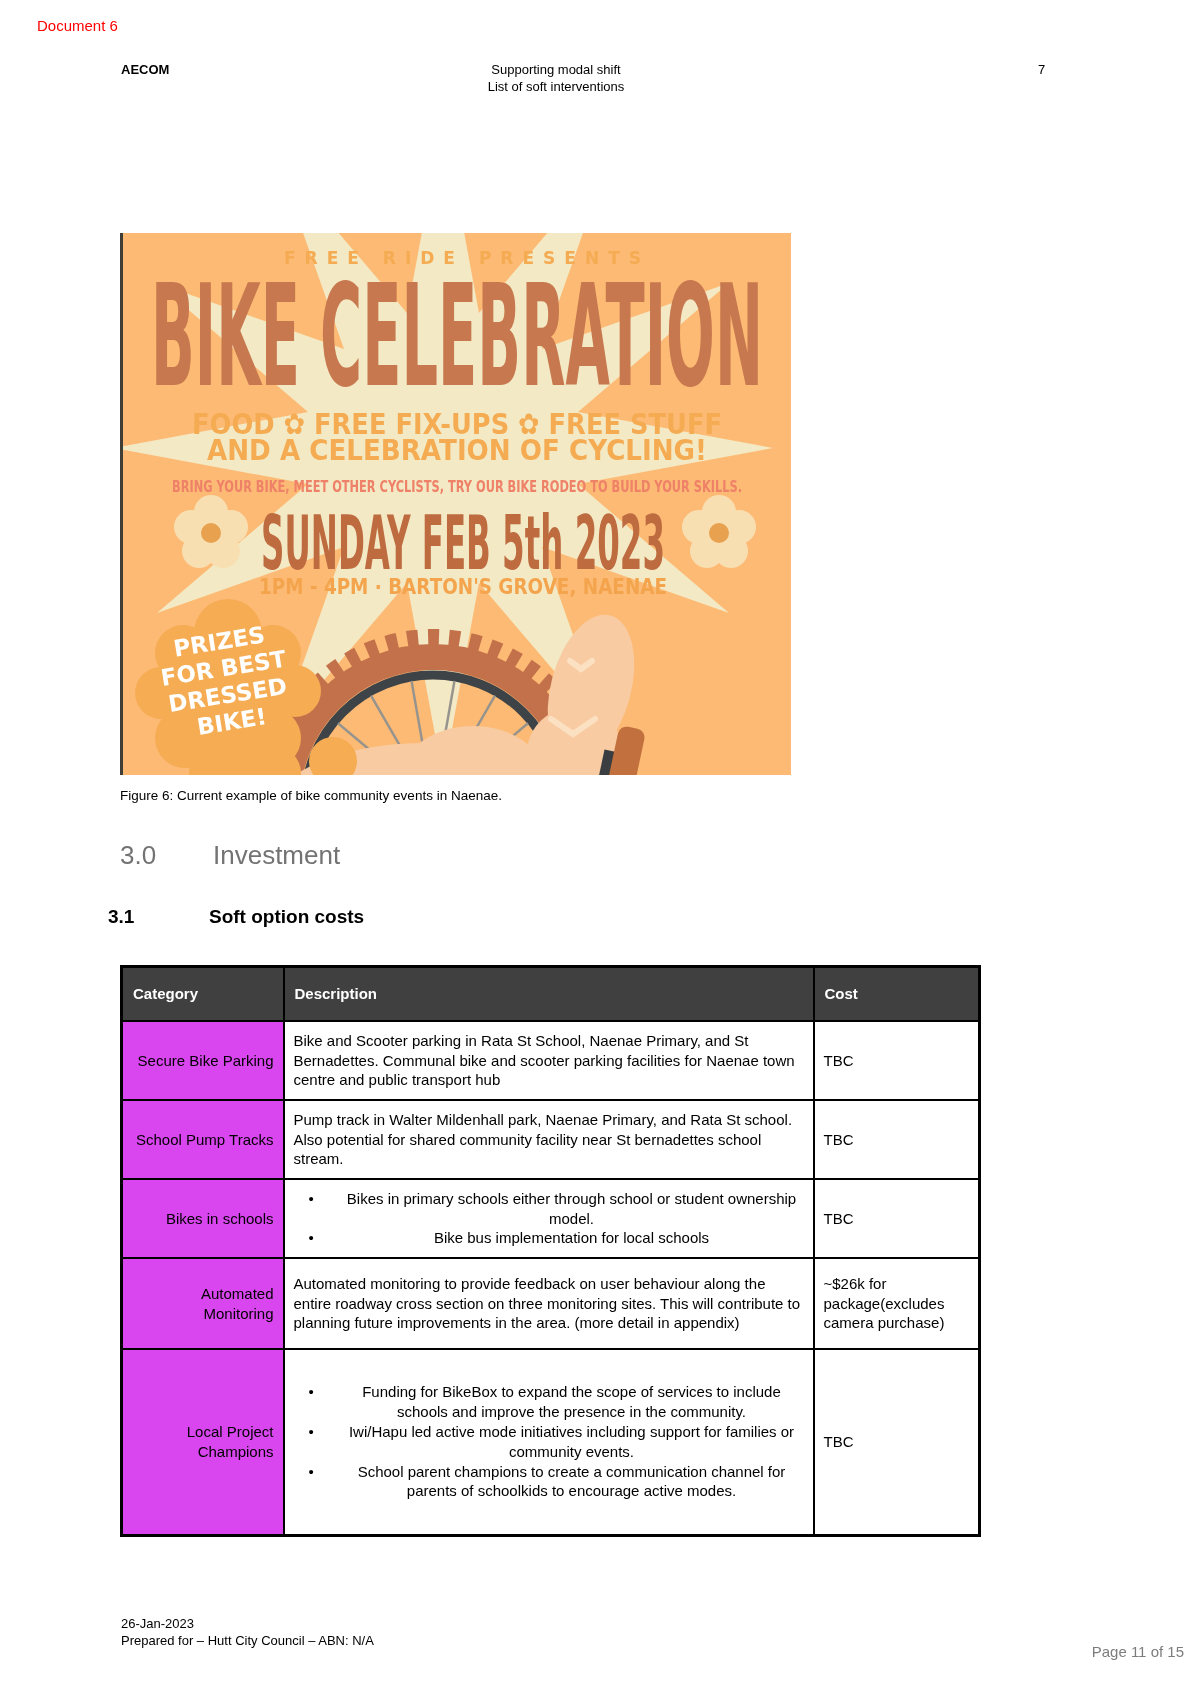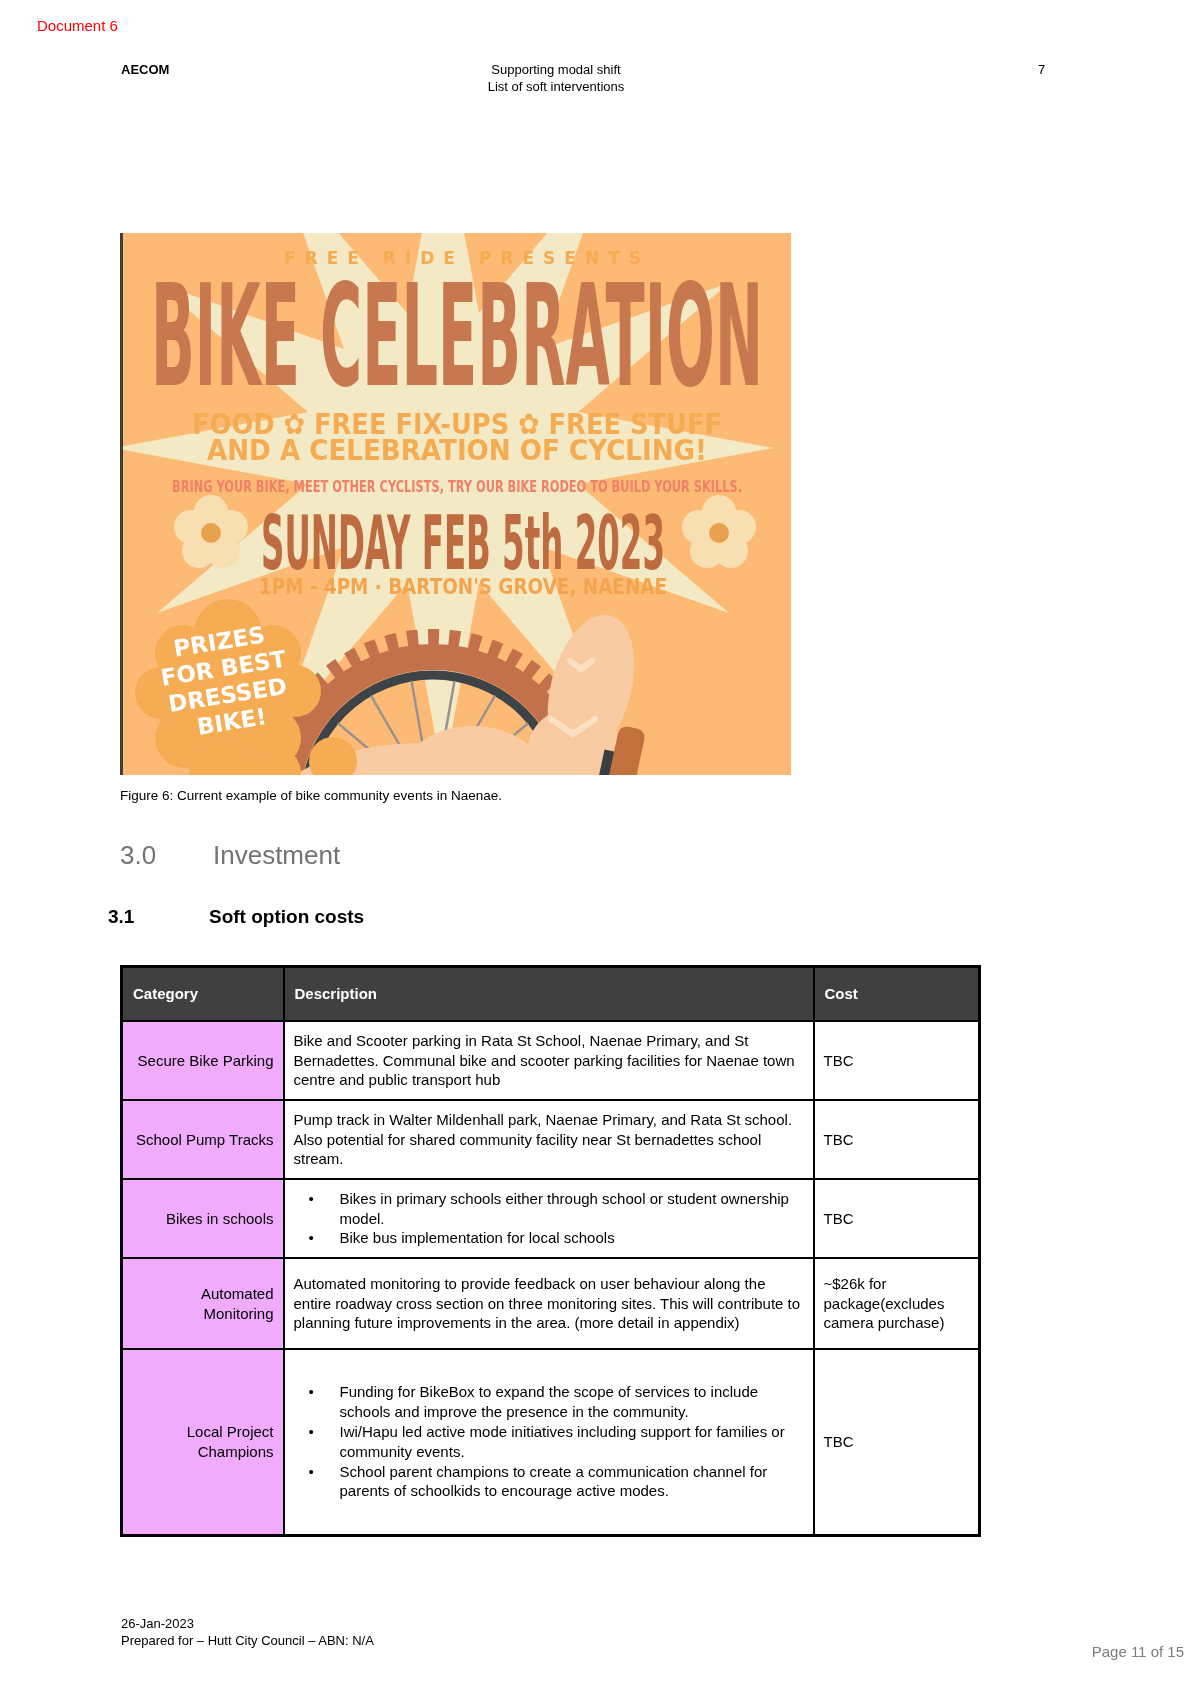--- a/index.html
+++ b/index.html
@@ -25,24 +25,24 @@
   .h2{left:108px;top:906px;font-size:19px;font-weight:bold;display:flex;gap:8px;}
   .h2 .num{width:93px;}
   .tbl-caption{left:120px;top:938px;font-size:13px;font-weight:bold;margin-top:31px;}
 
   
   table.costs{left:120px;top:965px;position:absolute;border-collapse:collapse;table-layout:fixed;width:858px;
               font-size:15px;line-height:1.32;}
   table.costs{border:3px solid #000;}
   table.costs th,table.costs td{border:2px solid #000;vertical-align:middle;padding:6px 9px;}
   table.costs th{background:#404040;color:#fff;text-align:left;font-size:15px;height:40px;padding-left:10px;}
-  td.cat{background:#f0abfc;text-align:right;padding-right:9px;}
+  td.cat{background:#d946ef;text-align:right;padding-right:9px;}
   td.desc{text-align:left;}
   td.cost{text-align:left;}
-  ul.blist{margin:0;padding:0;list-style:none;}
+  ul.blist{margin:0;padding:0;list-style:none;text-align:center;}
   ul.blist li{position:relative;padding-left:46px;margin:0;}
   ul.blist li::before{content:"\2022";position:absolute;left:15px;top:0;}
 </style>
 </head>
 <body>
 
 <div class="abs doc-label">Document 6</div>
 
 <div class="abs hdr-company">AECOM</div>
 <div class="abs hdr-center">

